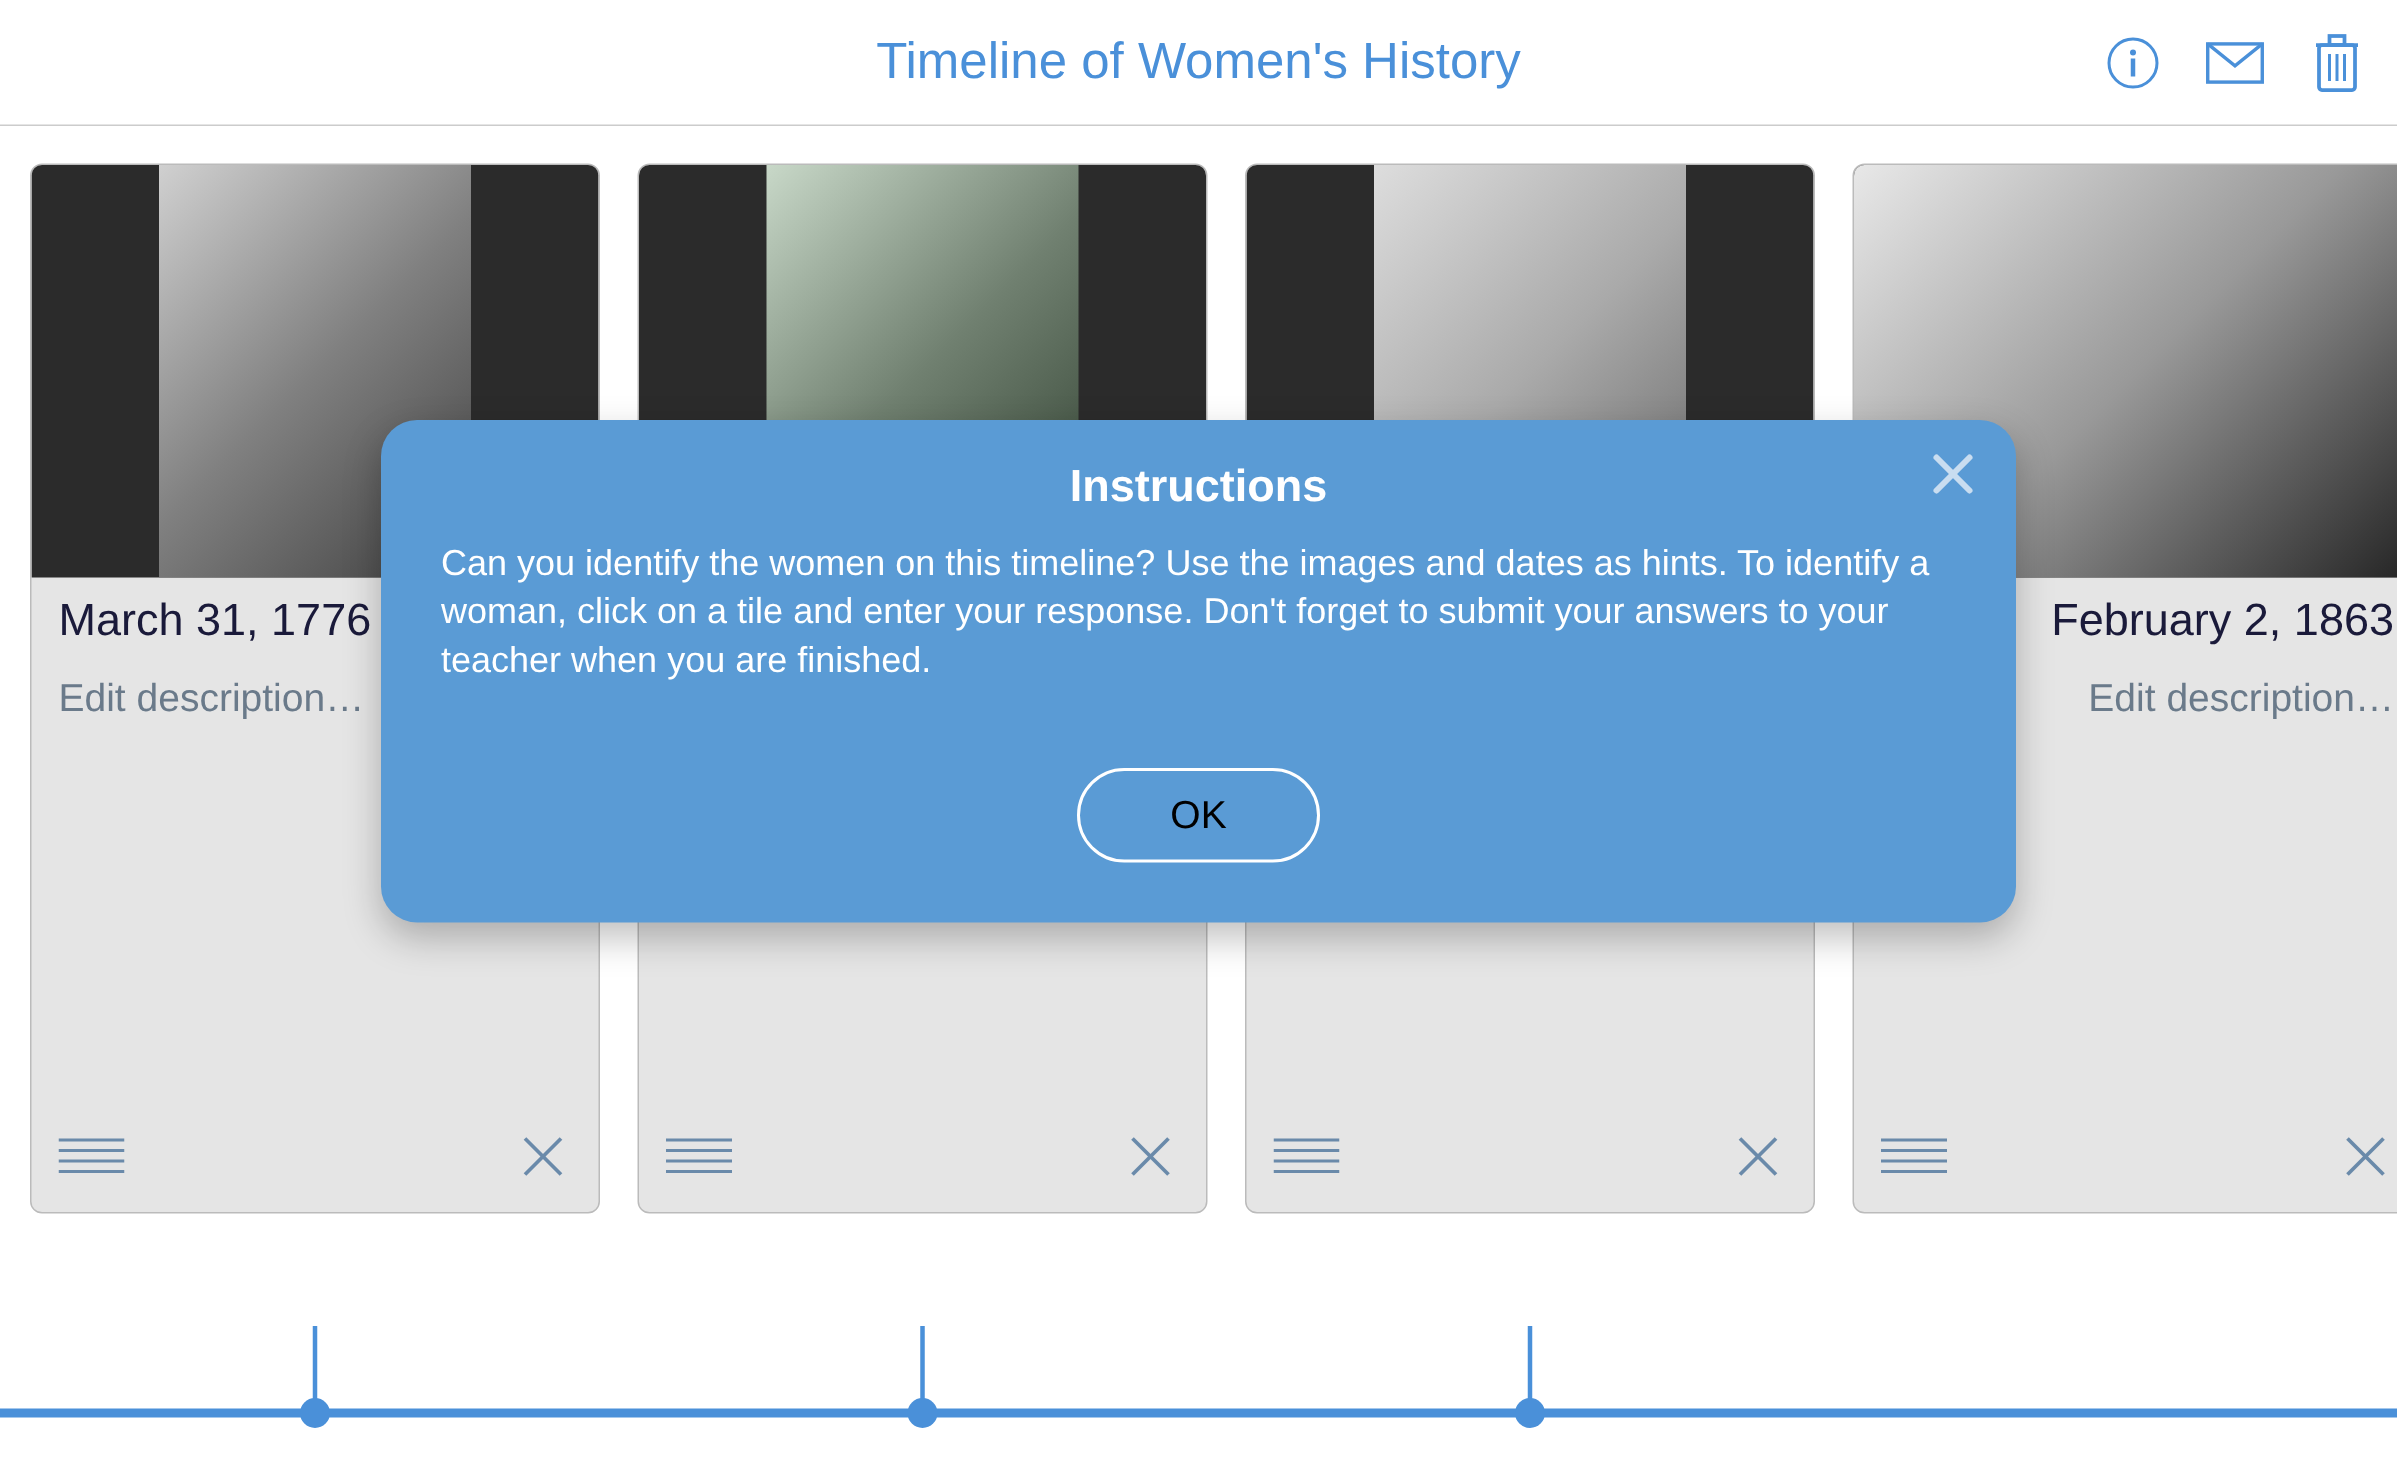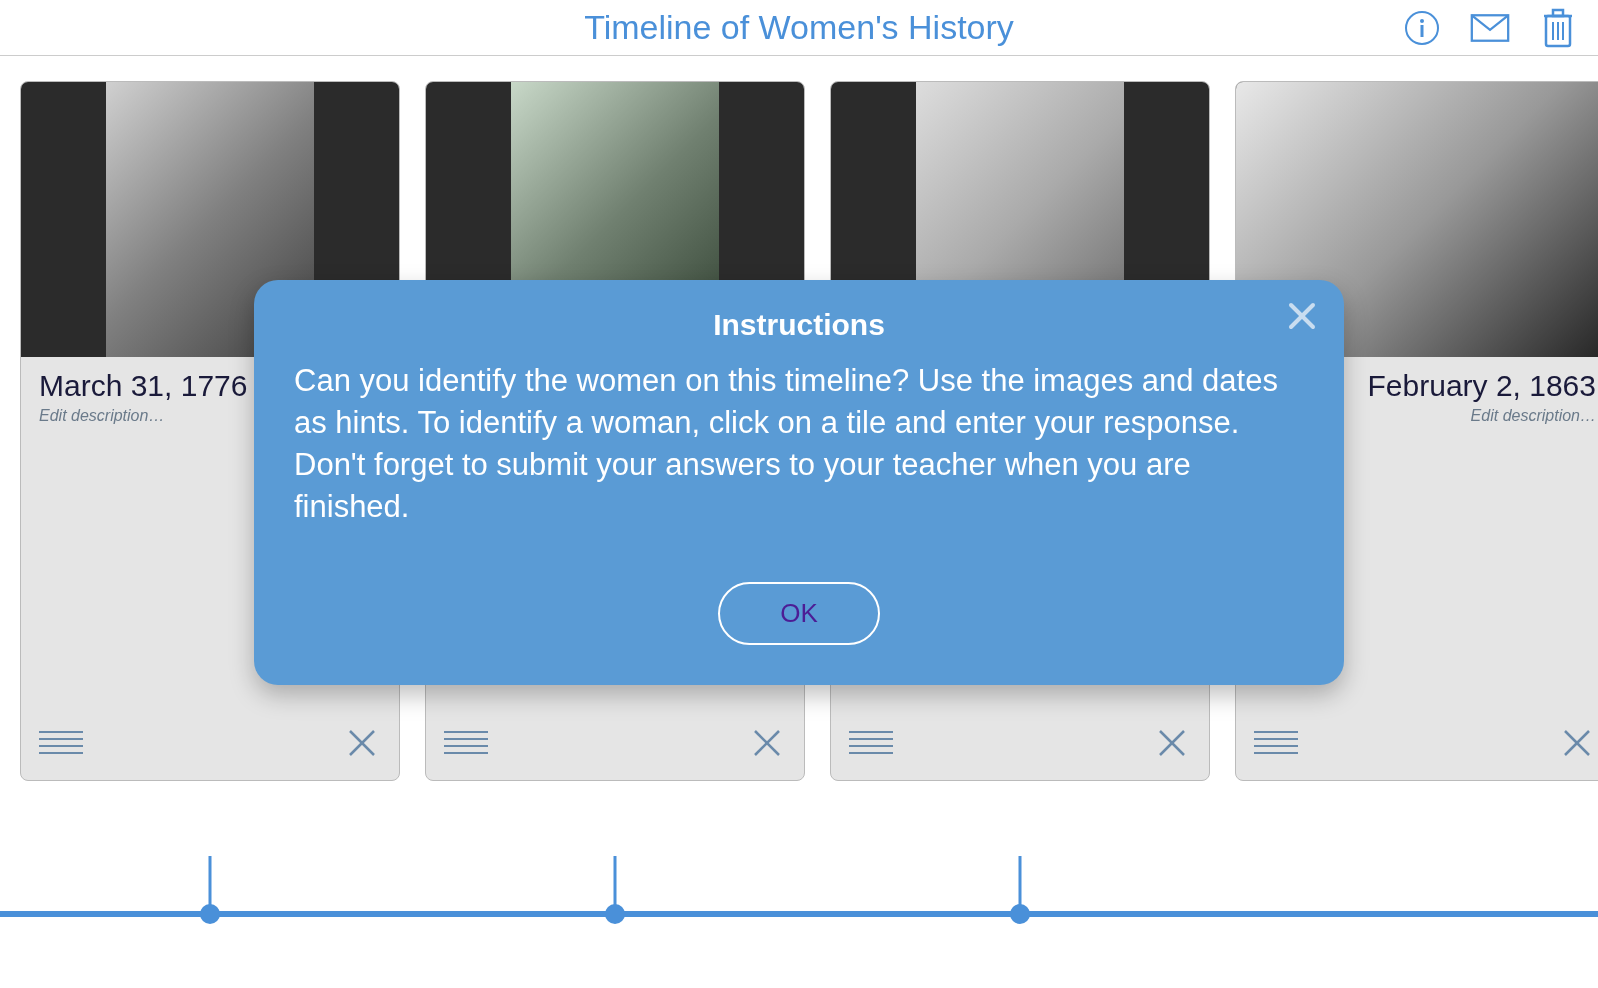--- a/index.html
+++ b/index.html
@@ -2,21 +2,21 @@
 <html><head>
 <meta charset="utf-8">
 <style>
   * { box-sizing: border-box; margin: 0; padding: 0; }
   html, body { width: 100%; height: 100%; font-family: Verdana, Geneva, sans-serif; background: #fff; overflow: hidden; }
 
   .header {
     display: flex;
     align-items: center;
     justify-content: center;
-    height: 56px;
+    height: 84px;
     position: relative;
     border-bottom: 1px solid #ccc;
   }
   .header-title {
     font-size: 34px;
     color: #4a90d9;
     font-weight: 400;
   }
   .header-icons {
     position: absolute;
@@ -77,24 +77,23 @@
   .card-body {
     padding: 12px 18px;
   }
   .card-date {
     font-size: 30px;
     color: #1a1a3a;
     font-weight: 400;
     text-align: left;
   }
   .card-desc {
-    font-size: 16px;
-    font-style: italic;
+    font-size: 26px;
     color: #6a7a8a;
-    margin-top: 4px;
+    margin-top: 19px;
   }
   .card-footer {
     position: absolute;
     bottom: 18px;
     left: 18px;
     right: 18px;
     display: flex;
     justify-content: space-between;
     align-items: center;
   }
@@ -156,31 +155,31 @@
     font-weight: bold;
     margin-bottom: 18px;
   }
   .modal-close {
     position: absolute;
     top: 22px;
     right: 28px;
     cursor: pointer;
   }
   .modal-body {
-    font-size: 31px;
+    font-size: 24px;
     line-height: 1.35;
   }
   .modal-btn-row {
     display: flex;
     justify-content: center;
     margin-top: 55px;
   }
   .modal-btn {
     border: 2.5px solid #fff;
-    color: #4c1d95;
+    color: #000000;
     background: transparent;
     border-radius: 999px;
     padding: 14px 60px;
     font-size: 26px;
     cursor: pointer;
     font-family: inherit;
   }
 </style>
 </head>
 <body>

